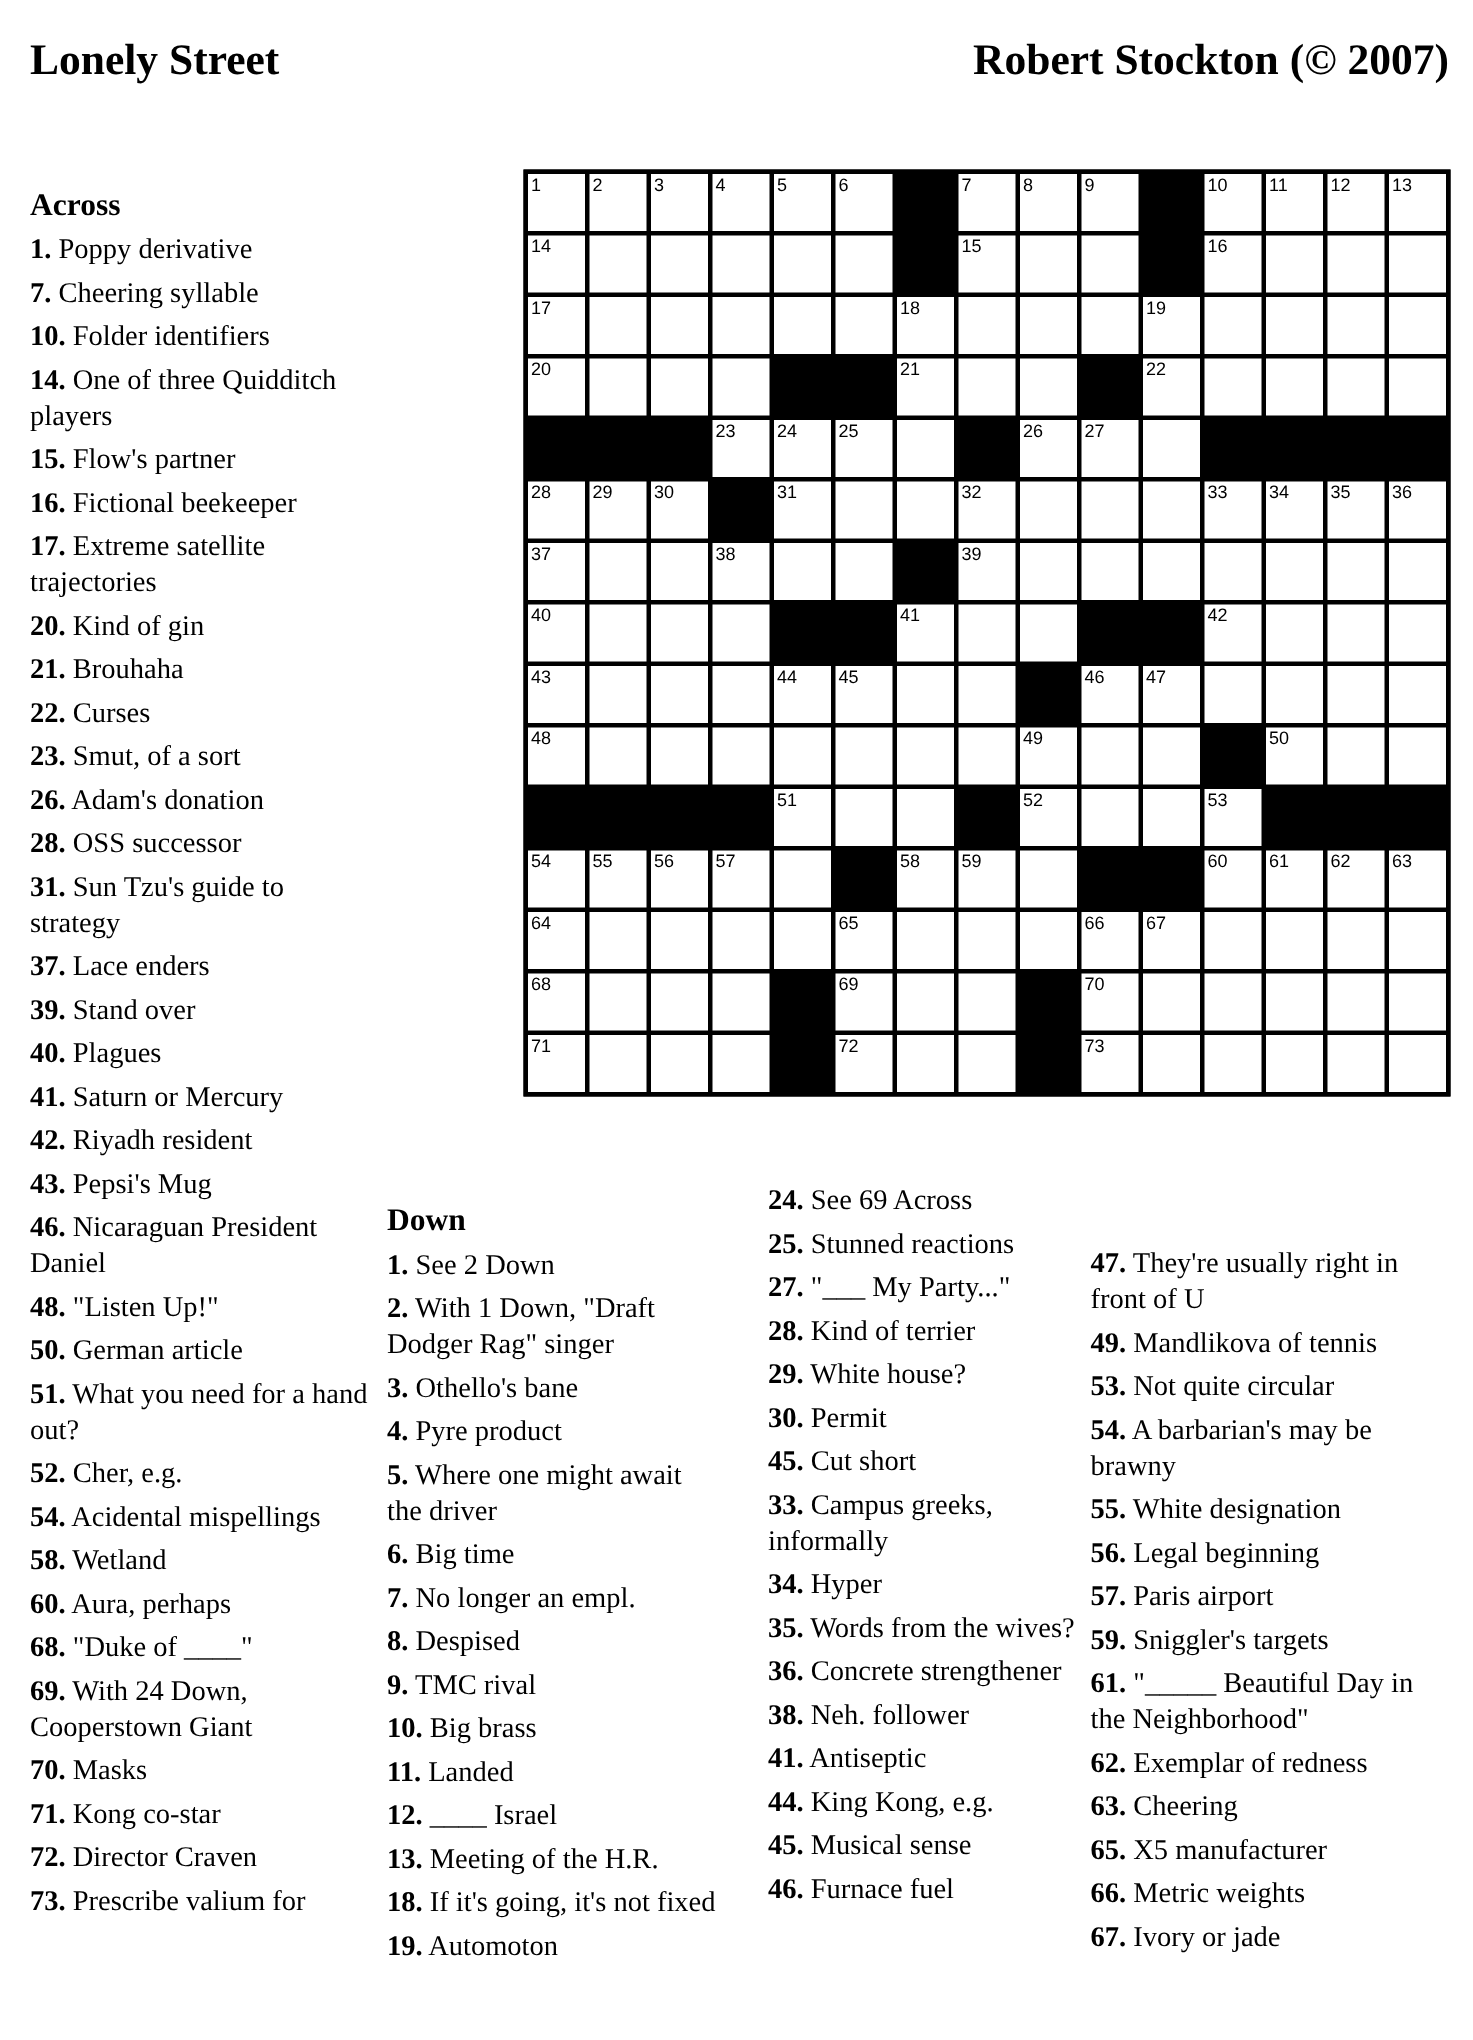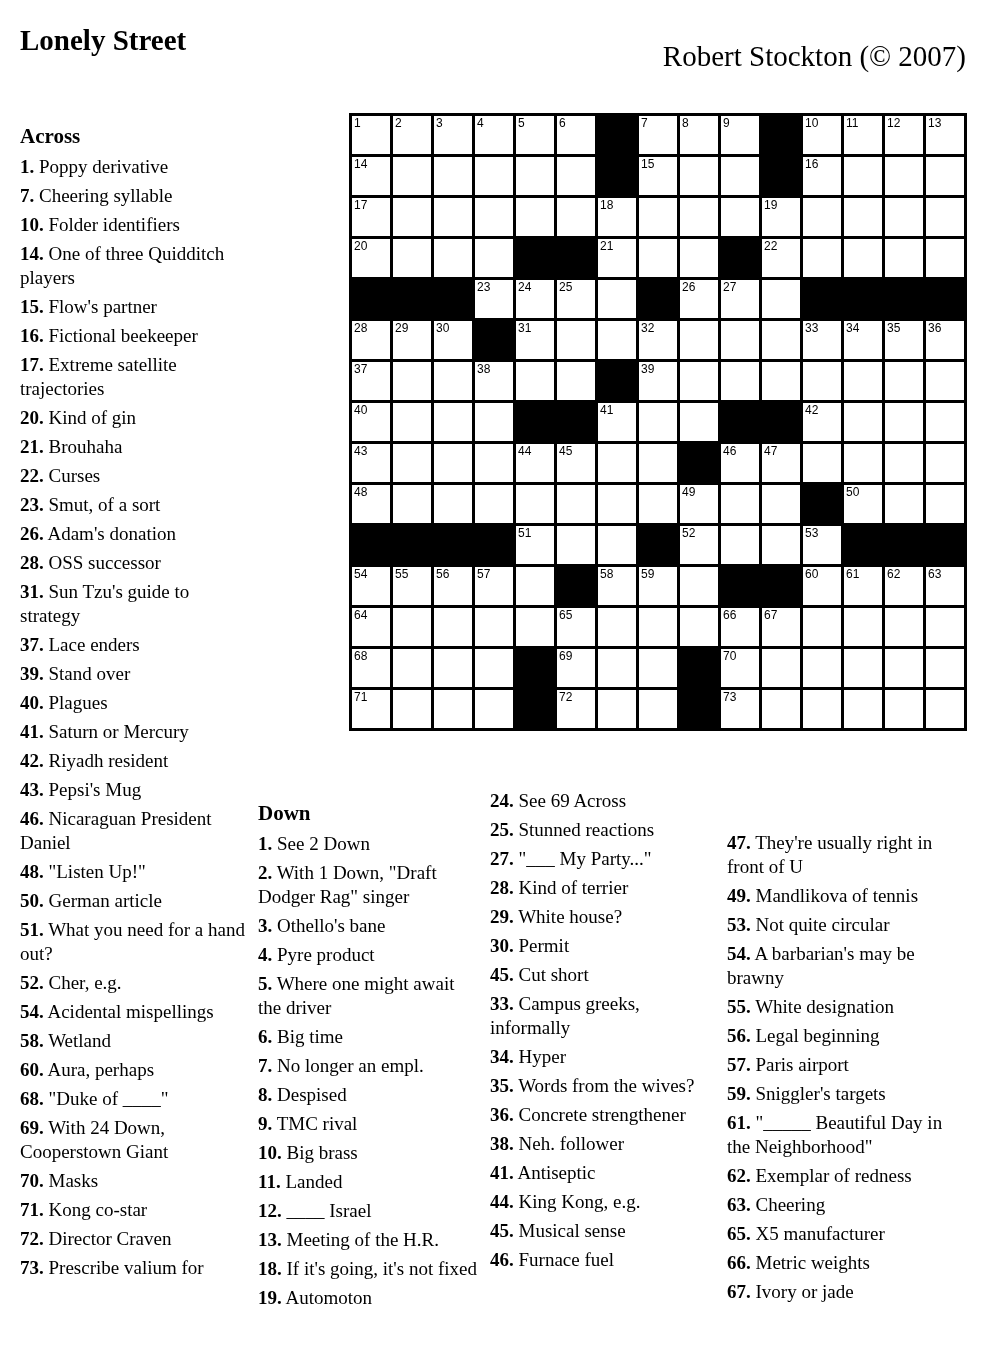--- a/index.html
+++ b/index.html
@@ -1,21 +1,21 @@
 <!DOCTYPE html>
 <html><head>
 <meta charset="utf-8">
 <style>
   html,body{margin:0;padding:0;}
   body{
     width:982px;height:1360px;position:relative;background:#ffffff;color:#000;
     font-family:"Liberation Serif",serif;overflow:hidden;
   }
   .title{position:absolute;left:20px;top:24px;font-size:29px;font-weight:bold;}
-  .byline{position:absolute;right:16px;top:24px;font-size:29px;font-weight:normal;text-align:right;margin-top:16px;}
+  .byline{position:absolute;right:16px;top:24px;font-size:29px;font-weight:bold;text-align:right;}
 
   
   .grid{
     position:absolute;left:349px;top:113px;
     background:#000;border:3px solid #000;
     display:grid;grid-template-columns:repeat(15,38px);grid-auto-rows:38px;gap:3px;
   }
   .cell{background:#fff;position:relative;}
   .cell.black{background:#000;}
   .cellnum{
@@ -23,21 +23,21 @@
     font-family:"Liberation Sans",sans-serif;font-size:12px;line-height:14px;color:#000;
   }
 
   
   .clues{position:absolute;font-size:19px;line-height:24px;}
   .clues h2{font-size:21px;line-height:24px;margin:12px 0 7px 0;font-weight:bold;}
   .clues p{margin:0 0 5px 0;}
   .clues b{font-weight:bold;}
   .col-across{left:20px;top:112px;width:233px;}
   .col-down-1{left:258px;top:789px;width:224px;}
-  .col-down-2{left:490px;top:789px;width:222px;}
+  .col-down-2{left:512px;top:789px;width:222px;}
   .col-down-3{left:727px;top:831px;width:243px;}
 </style>
 </head>
 <body>
 
 <div class="title">Lonely Street</div>
 <div class="byline">Robert Stockton (© 2007)</div>
 
 <div class="grid">
     <div class="cell">

